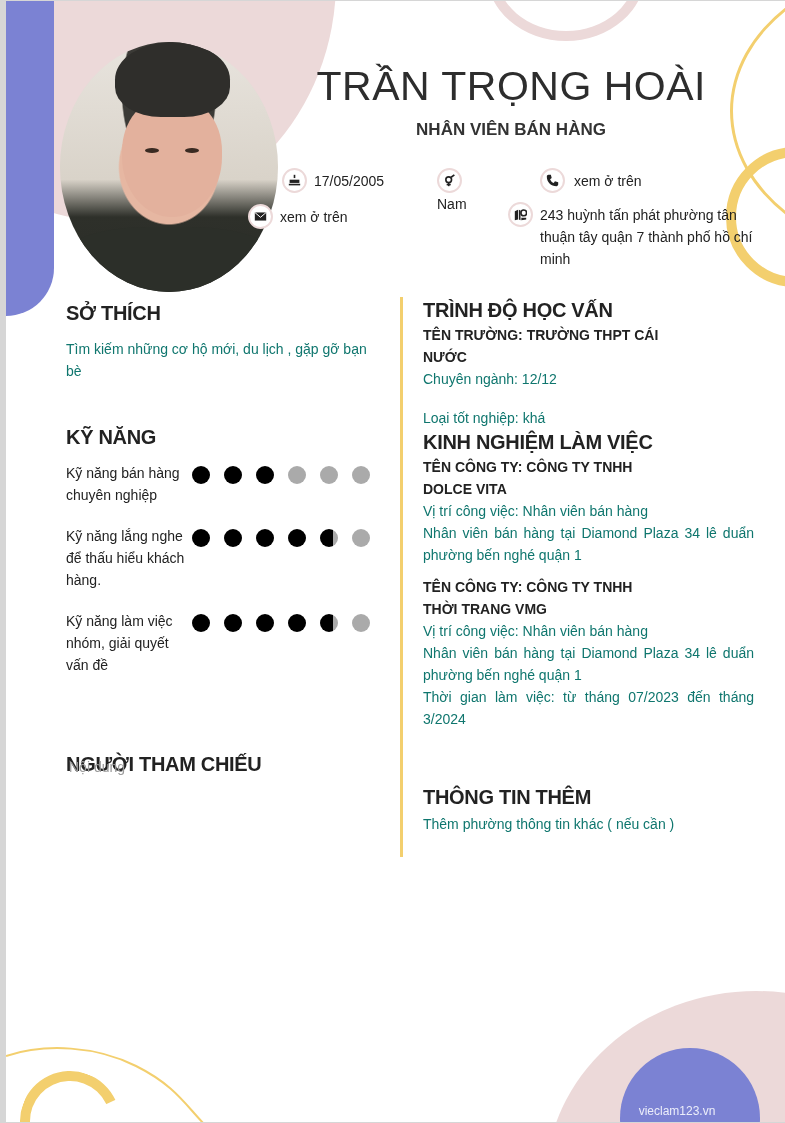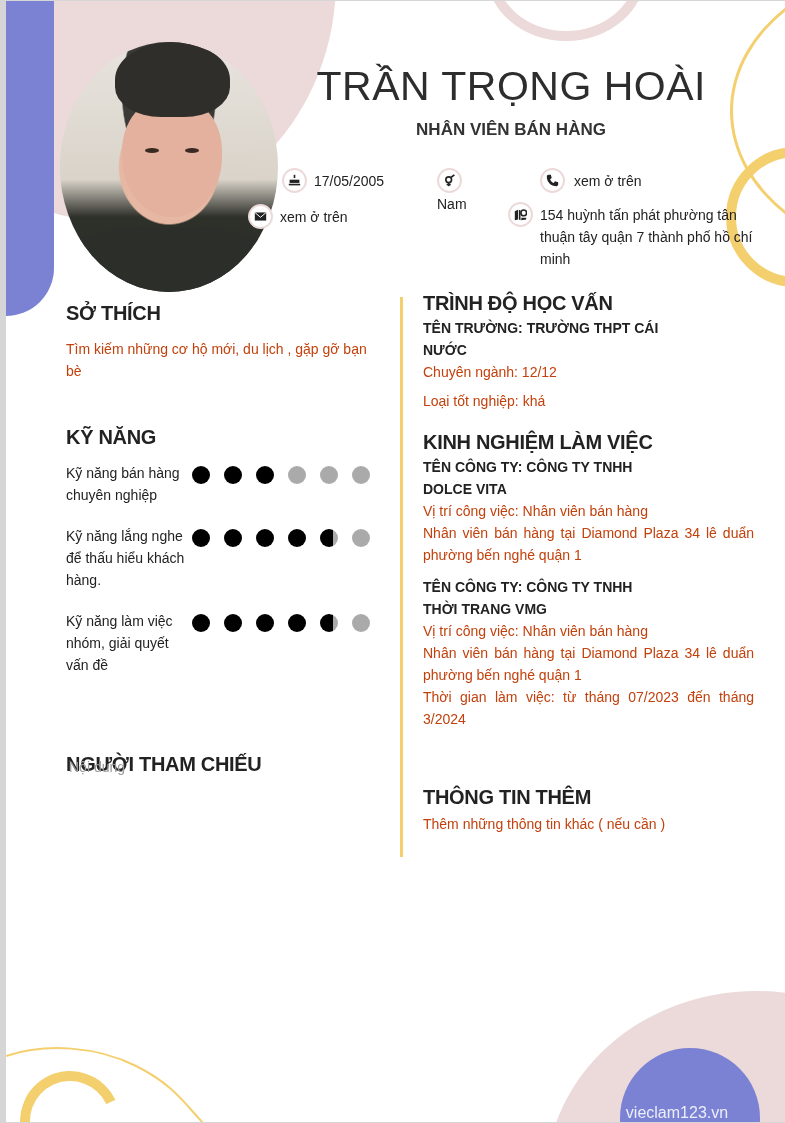--- a/index.html
+++ b/index.html
@@ -34,21 +34,21 @@
   .pink-blob-bottom {
     left: 540px; top: 990px; width: 420px; height: 380px;
     background: #ecd9d9; border-radius: 50%;
   }
   .purple-circle-bottom {
     left: 614px; top: 1047px; width: 140px; height: 140px;
     background: #7b82d3; border-radius: 50%;
   }
   .watermark {
     position: absolute; left: 614px; top: 1103px; width: 114px;
-    text-align: center; color: #eceefa; font-size: 16px;
+    text-align: center; color: #eceefa; font-size: 12px;
   }
   .yellow-wave { left: 0; top: 1030px; width: 330px; height: 100px; }
   .yellow-arc-bottom {
     left: 14px; top: 1070px; width: 100px; height: 100px;
     border: 10px solid #f3cf6e; border-radius: 50%;
     border-right-color: transparent; border-bottom-color: transparent;
     transform: rotate(20deg);
   }
 
   
@@ -77,21 +77,21 @@
   .contact .ic {
     width: 25px; height: 25px; border-radius: 50%; border: 2px solid #ecd9d9;
     background: #fff; display: flex; align-items: center; justify-content: center;
     flex: 0 0 25px; margin-right: 7px; margin-top: -2px;
   }
   .contact .ic svg { width: 13px; height: 13px; }
 
   
   .divider { position: absolute; left: 394px; top: 296px; width: 3px; height: 560px; background: #f3cf6e; }
   .h-sec { position: absolute; font-size: 20px; font-weight: bold; color: #222; letter-spacing: -0.3px; }
-  .para { position: absolute; font-size: 14px; line-height: 22px; color: #c2410c; }
+  .para { position: absolute; font-size: 14px; line-height: 22px; color: #0f766e; }
   .muted { color: #9a9a9a; }
   .bold-sub { font-weight: bold; font-size: 14px; line-height: 22px; }
 
   .skill-row { position: absolute; left: 60px; width: 330px; }
   .skill-label { position: absolute; left: 0; top: 0; width: 122px; font-size: 14px; line-height: 22px; }
   .dots { position: absolute; left: 126px; top: 4px; height: 18px; }
   .dot { position: absolute; width: 18px; height: 18px; border-radius: 50%; background: #aaaaaa; }
   .dot.full { background: #000; }
   .dot.part { background: linear-gradient(90deg, #000 0 70%, #aaa 70% 100%); }
 
@@ -167,21 +167,21 @@
   </div>
   <div class="contact" style="left:502px; top:203px; width:255px;">
     <span class="ic">
       <svg viewBox="0 0 16 16">
           <path d="M1 4 L5 2 L5 14 L1 15 Z" fill="#222"></path>
           <path d="M6 2 L8 3 L8 15 L6 14 Z" fill="#222"></path>
           <circle cx="12" cy="6" r="3.5" fill="none" stroke="#222" stroke-width="2"></circle>
           <path d="M9 12 L15 12 L15 14 L9 15 Z" fill="#222"></path>
         </svg>
     </span>
-    <span>154 huỳnh tấn phát phường tân thuận tây quận 7 thành phố hồ chí minh</span>
+    <span>243 huỳnh tấn phát phường tân thuận tây quận 7 thành phố hồ chí minh</span>
   </div>
 
   <div class="divider"></div>
 
   <h2 class="h-sec" style="left:60px; top:301px;">SỞ THÍCH</h2>
   <p class="para" style="left:60px; top:337px; width:320px;">Tìm kiếm những cơ hộ mới, du lịch , gặp gỡ bạn bè</p>
 
   <h2 class="h-sec" style="left:60px; top:425px;">KỸ NĂNG</h2>
 
   <div class="skill-row" style="top:461px;">
@@ -217,24 +217,24 @@
       <span class="dot full" style="left:96px"></span>
       <span class="dot part" style="left:128px"></span>
       <span class="dot" style="left:160px"></span>
     </div>
   </div>
 
   <h2 class="h-sec" style="left:60px; top:717px;margin-top:35px;">NGƯỜI THAM CHIẾU</h2>
   <p class="para muted" style="left:63px; top:755px;">Nội dung</p>
 
   <div class="right-col" style="top:291px;">
-    <h2 class="h-sec" style="position:static;">TRÌNH ĐỘ HỌC VẤN</h2>
+    <h2 class="h-sec" style="position:static;margin-top:7px;">TRÌNH ĐỘ HỌC VẤN</h2>
     <div class="bold-sub" style="width:240px; margin-top:2px;">TÊN TRƯỜNG: TRƯỜNG THPT CÁI NƯỚC</div>
     <div class="para" style="position:static;">Chuyên ngành: 12/12</div>
-    <div class="para" style="position:static; margin-top:7px;">Loại tốt nghiệp: khá</div>
+    <div class="para" style="position:static; margin-top:17px;">Loại tốt nghiệp: khá</div>
   </div>
 
   <div class="right-col" style="top:430px;">
     <h2 class="h-sec" style="position:static;">KINH NGHIỆM LÀM VIỆC</h2>
 
     <div style="margin-top:2px;">
       <div class="bold-sub" style="width:220px;">TÊN CÔNG TY: CÔNG TY TNHH DOLCE VITA</div>
       <div class="para justify" style="position:static;">Vị trí công việc: Nhân viên bán hàng</div>
       <div class="para justify" style="position:static;">Nhân viên bán hàng tại Diamond Plaza 34 lê duẩn phường bến nghé quận 1</div>
     </div>
@@ -242,15 +242,15 @@
     <div style="margin-top:10px;">
       <div class="bold-sub" style="width:220px;">TÊN CÔNG TY: CÔNG TY TNHH THỜI TRANG VMG</div>
       <div class="para justify" style="position:static;">Vị trí công việc: Nhân viên bán hàng</div>
       <div class="para justify" style="position:static;">Nhân viên bán hàng tại Diamond Plaza 34 lê duẩn phường bến nghé quận 1</div>
       <div class="para justify" style="position:static;">Thời gian làm việc: từ tháng 07/2023 đến tháng 3/2024</div>
     </div>
   </div>
 
   <div class="right-col" style="top:785px;">
     <h2 class="h-sec" style="position:static;">THÔNG TIN THÊM</h2>
-    <div class="para" style="position:static; margin-top:4px;">Thêm những thông tin khác ( nếu cần )</div>
+    <div class="para" style="position:static; margin-top:4px;">Thêm phường thông tin khác ( nếu cần )</div>
   </div>
 </div>
 
 </body></html>

